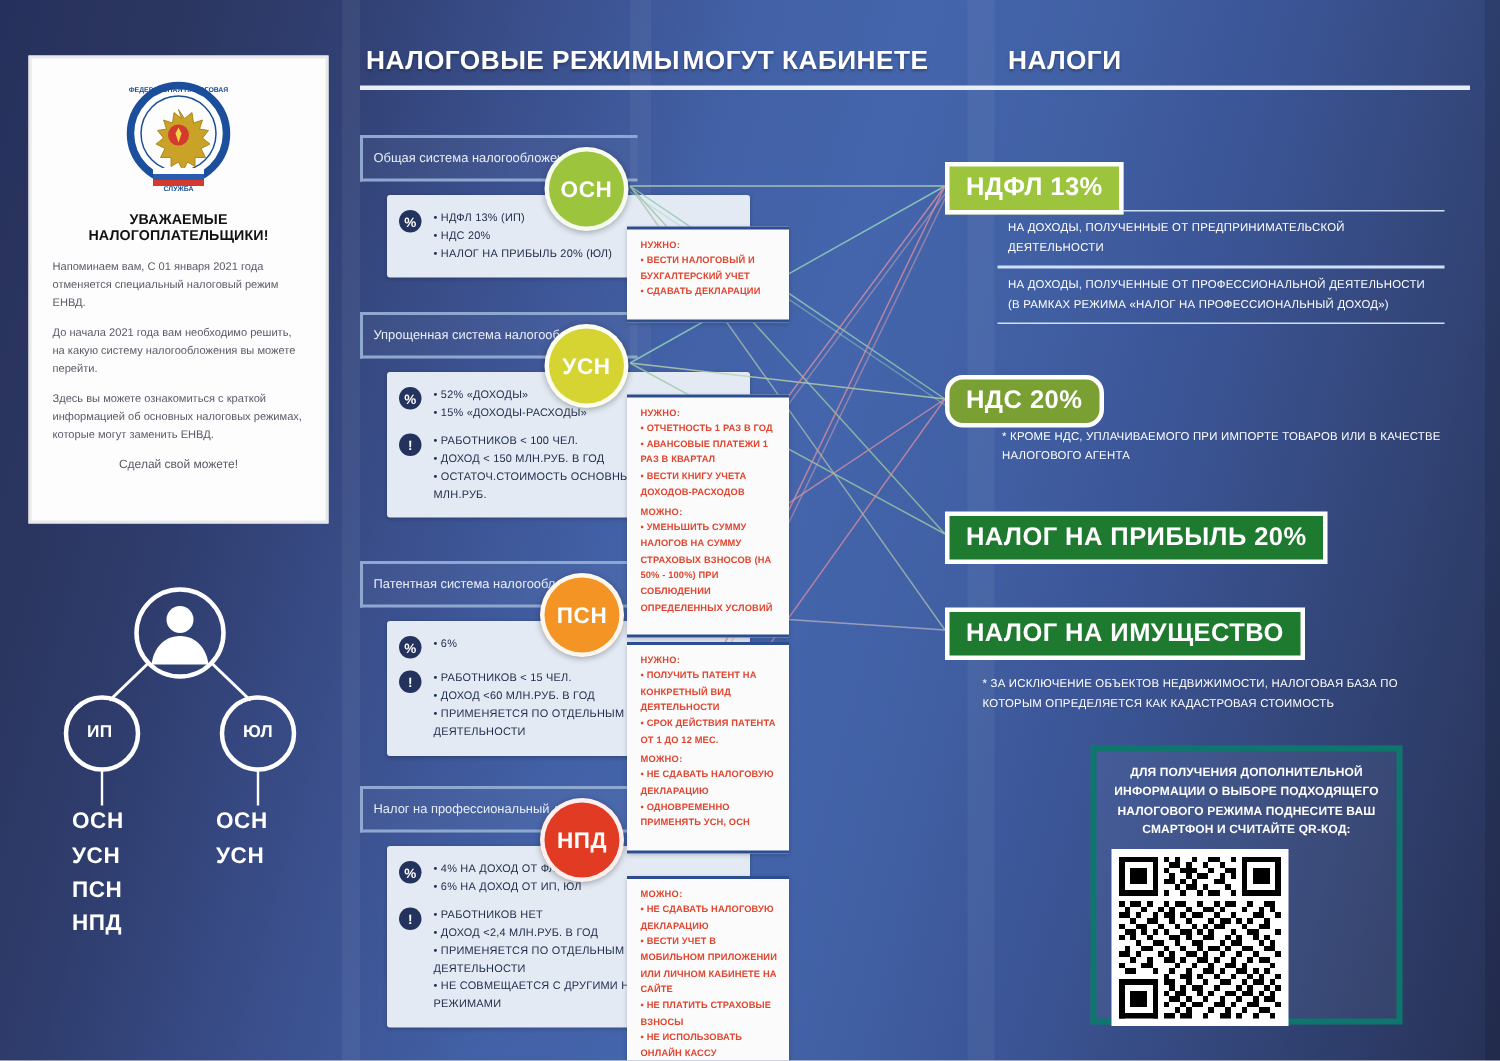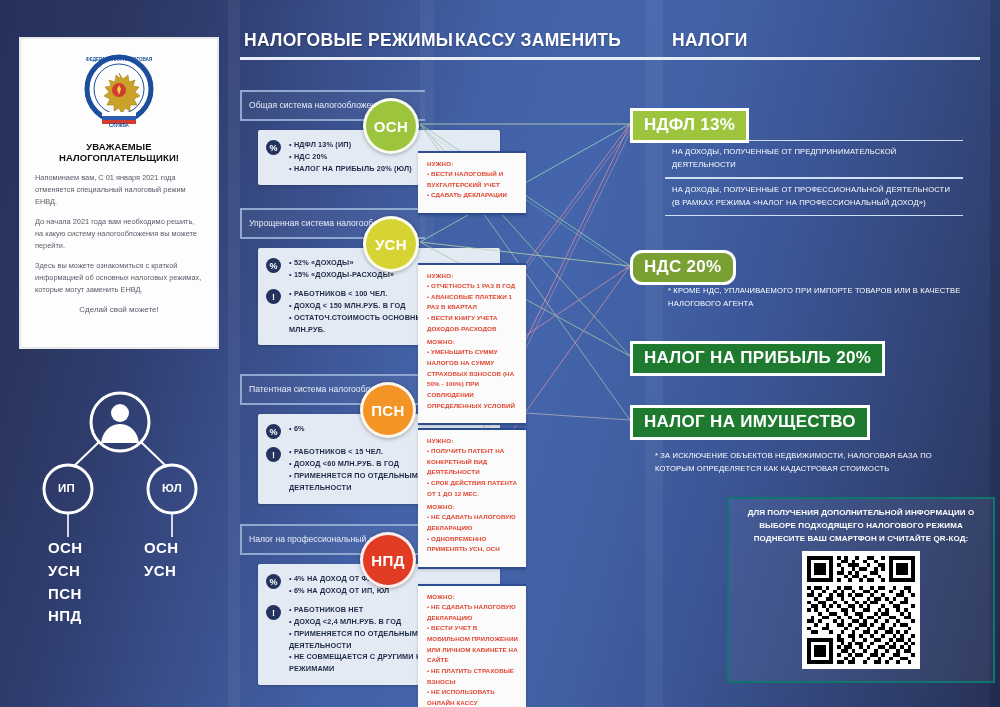--- a/index.html
+++ b/index.html
@@ -102,21 +102,21 @@
   }
   .detail-group { display: flex; align-items: flex-start; gap: 8px; }
   .d-icon {
     flex: 0 0 auto; width: 15px; height: 15px; border-radius: 50%;
     background: #24325e; color: #fff;
     display: flex; align-items: center; justify-content: center;
     font-size: 9px; font-weight: bold; margin-top: 1px;
   }
   .d-list { list-style: none; }
   .d-list li {
-    font-size: 7.3px; color: #1d2a47; font-weight: bold;
+    font-size: 7.3px; color: #1d2a47; font-weight: normal;
     line-height: 1.62; letter-spacing: .15px;
     font-family: "Liberation Sans Narrow", "Liberation Sans", sans-serif;
   }
 
   .badge {
     position: absolute;
     width: 56px; height: 56px; border-radius: 50%;
     display: flex; align-items: center; justify-content: center;
     color: #fff; font-weight: bold; font-size: 15px;
     letter-spacing: .4px;
@@ -166,25 +166,25 @@
   }
   .tax-bar {
     position: absolute; border-top: 1.5px solid #cfe0f5;
     border-bottom: 1.5px solid #cfe0f5;
     padding: 5px 7px 6px;
   }
 
   
   #qr-box {
     position: absolute; left: 727px; top: 497px;
-    width: 268px; height: 186px;
-    border: 2px solid #0f766e;
+    width: 208px; height: 186px;
+    border: 4px solid #0f766e;
     background: rgba(255,255,255,.05);
     padding: 8px 10px;
-    display: flex; flex-direction: column; align-items: center;
+    display: flex; flex-direction: column; 
   }
   #qr-text {
     color: #fff; font-size: 8px; font-weight: bold; text-align: center;
     line-height: 1.6; letter-spacing: .1px; margin-bottom: 6px;
     font-family: "Liberation Sans Narrow", "Liberation Sans", sans-serif;
   }
   #qr-img { width: 118px; height: 118px; background: #fff; padding: 5px; }
 
   
   #links { position: absolute; left: 0; top: 0; width: 1000px; height: 707px; pointer-events: none; z-index: 2; }
@@ -240,21 +240,21 @@
     <div>ПСН</div>
     <div>НПД</div>
   </div>
   <div class="regime-col" id="regimes-ul">
     <div>ОСН</div>
     <div>УСН</div>
   </div>
 </div>
 
 <div class="col-head" id="head-regimes">НАЛОГОВЫЕ РЕЖИМЫ</div>
-<div class="col-head" id="head-replace">КАССУ ЗАМЕНИТЬ</div>
+<div class="col-head" id="head-replace">МОГУТ КАБИНЕТЕ</div>
 <div class="col-head" id="head-taxes">НАЛОГИ</div>
 <div id="head-rule"></div>
 
 <svg id="links">
   <g fill="none" stroke-width="1">
 
     <line x1="420" y1="124" x2="630" y2="124" stroke="#b9d1ae" opacity=".85"></line>
     <line x1="420" y1="124" x2="630" y2="266" stroke="#8fc9b4" opacity=".85"></line>
     <line x1="420" y1="124" x2="630" y2="356" stroke="#9ec4a0" opacity=".8"></line>
     <line x1="420" y1="124" x2="630" y2="420" stroke="#a9bdb0" opacity=".75"></line>

